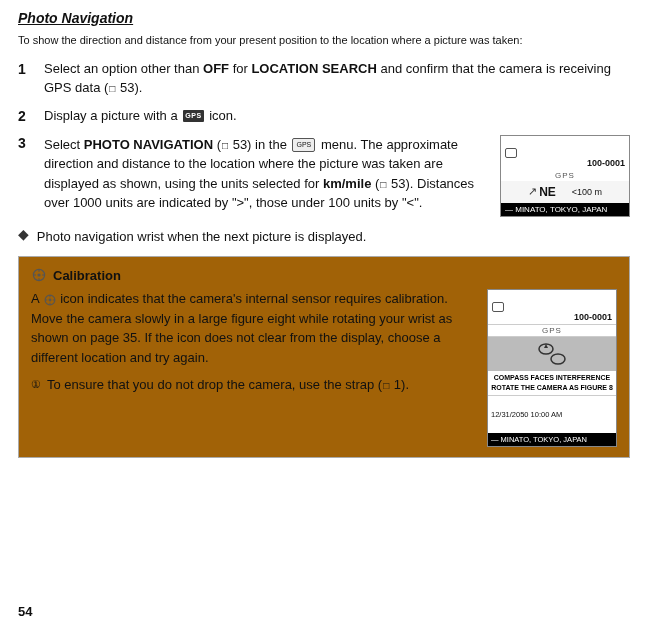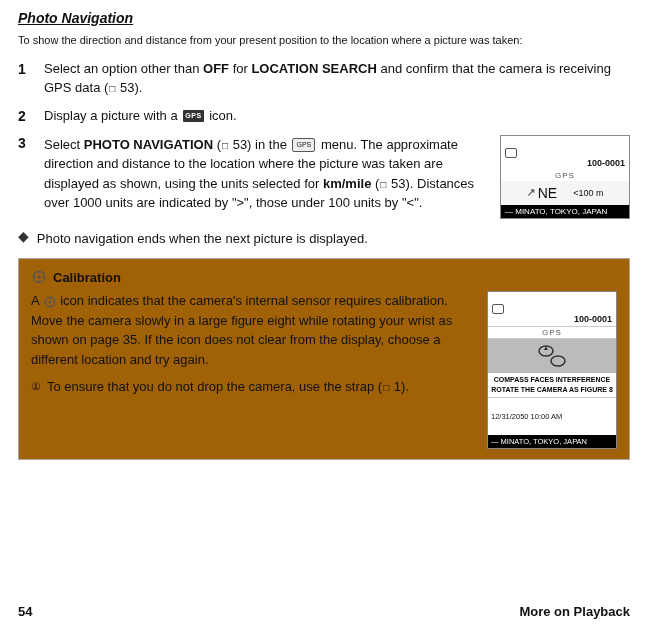--- a/index.html
+++ b/index.html
@@ -118,22 +118,22 @@
       font-size: 9px;
     }
 
     .arrow-symbol {
       font-size: 11px;
       margin-right: 2px;
       color: #333;
     }
 
     .ne-label {
-      font-size: 14px;
-      font-weight: normal;
+      font-size: 12px;
+      font-weight: bold;
     }
 
     .distance-label {
       font-size: 9px;
       margin-left: 16px;
     }
 
     .camera-screen-location {
       background: #000;
       color: #fff;
@@ -369,21 +369,21 @@
           </div>
           <div class="camera-screen-location">— MINATO, TOKYO, JAPAN</div>
         </div>
       </div>
     </div>
 
   </div>
 
   <div class="bullet-item">
     <span class="bullet-diamond">◆</span>
-    <span class="bullet-text">Photo navigation ends when the next picture is displayed.</span>
+    <span class="bullet-text">Photo navigation wrist when the next picture is displayed.</span>
   </div>
 
   <div class="calibration-box">
     <div class="calibration-title">
       <svg class="cal-icon" viewBox="0 0 20 20" width="16" height="16">
         <circle cx="10" cy="10" r="7" fill="none" stroke="#555" stroke-width="1.5"></circle>
         <circle cx="10" cy="10" r="2" fill="#555"></circle>
         <line x1="10" y1="3" x2="10" y2="6" stroke="#555" stroke-width="1.5"></line>
         <line x1="10" y1="14" x2="10" y2="17" stroke="#555" stroke-width="1.5"></line>
         <line x1="3" y1="10" x2="6" y2="10" stroke="#555" stroke-width="1.5"></line>
@@ -434,14 +434,13 @@
         </div>
       </div>
     </div>
 
   </div>
 
 </div>
 
 <div class="page-footer">
   <span>54</span>
-  <span>More on Playback</span>
 </div>
 
 </body></html>

